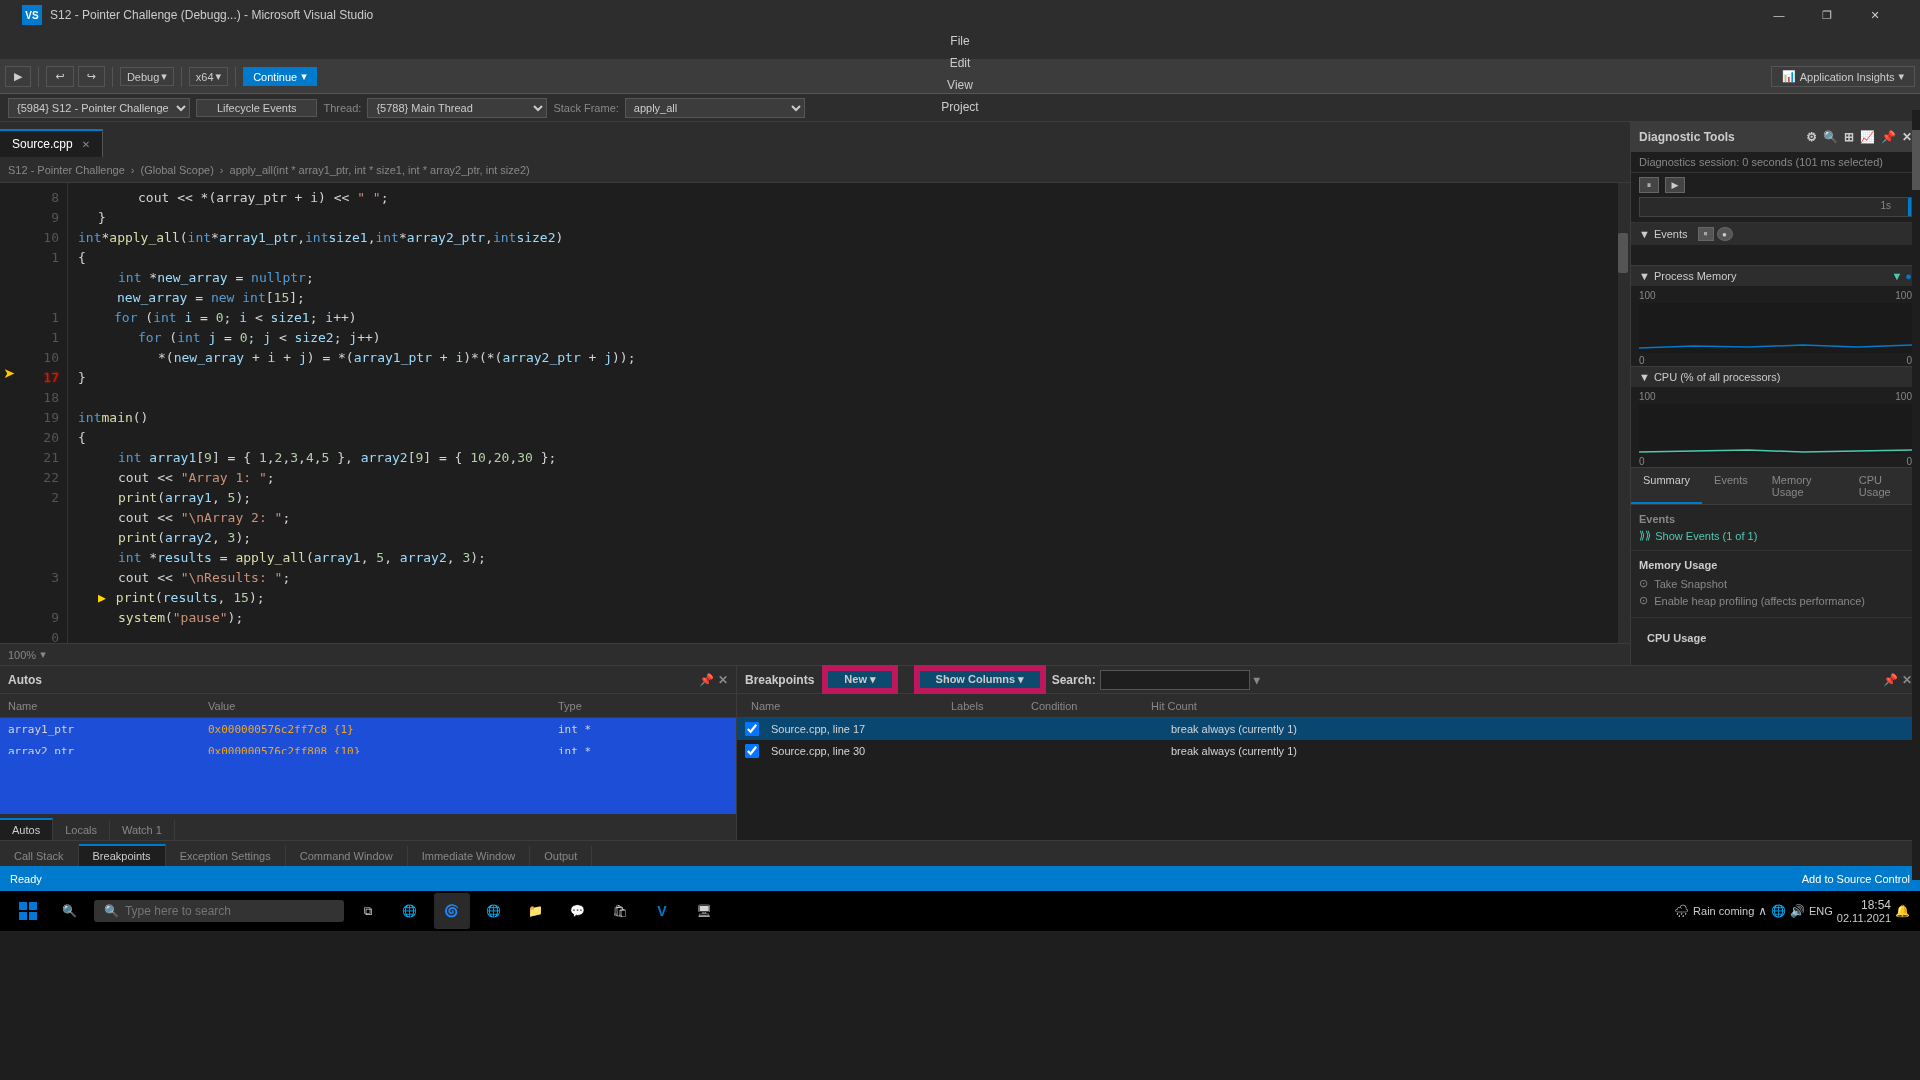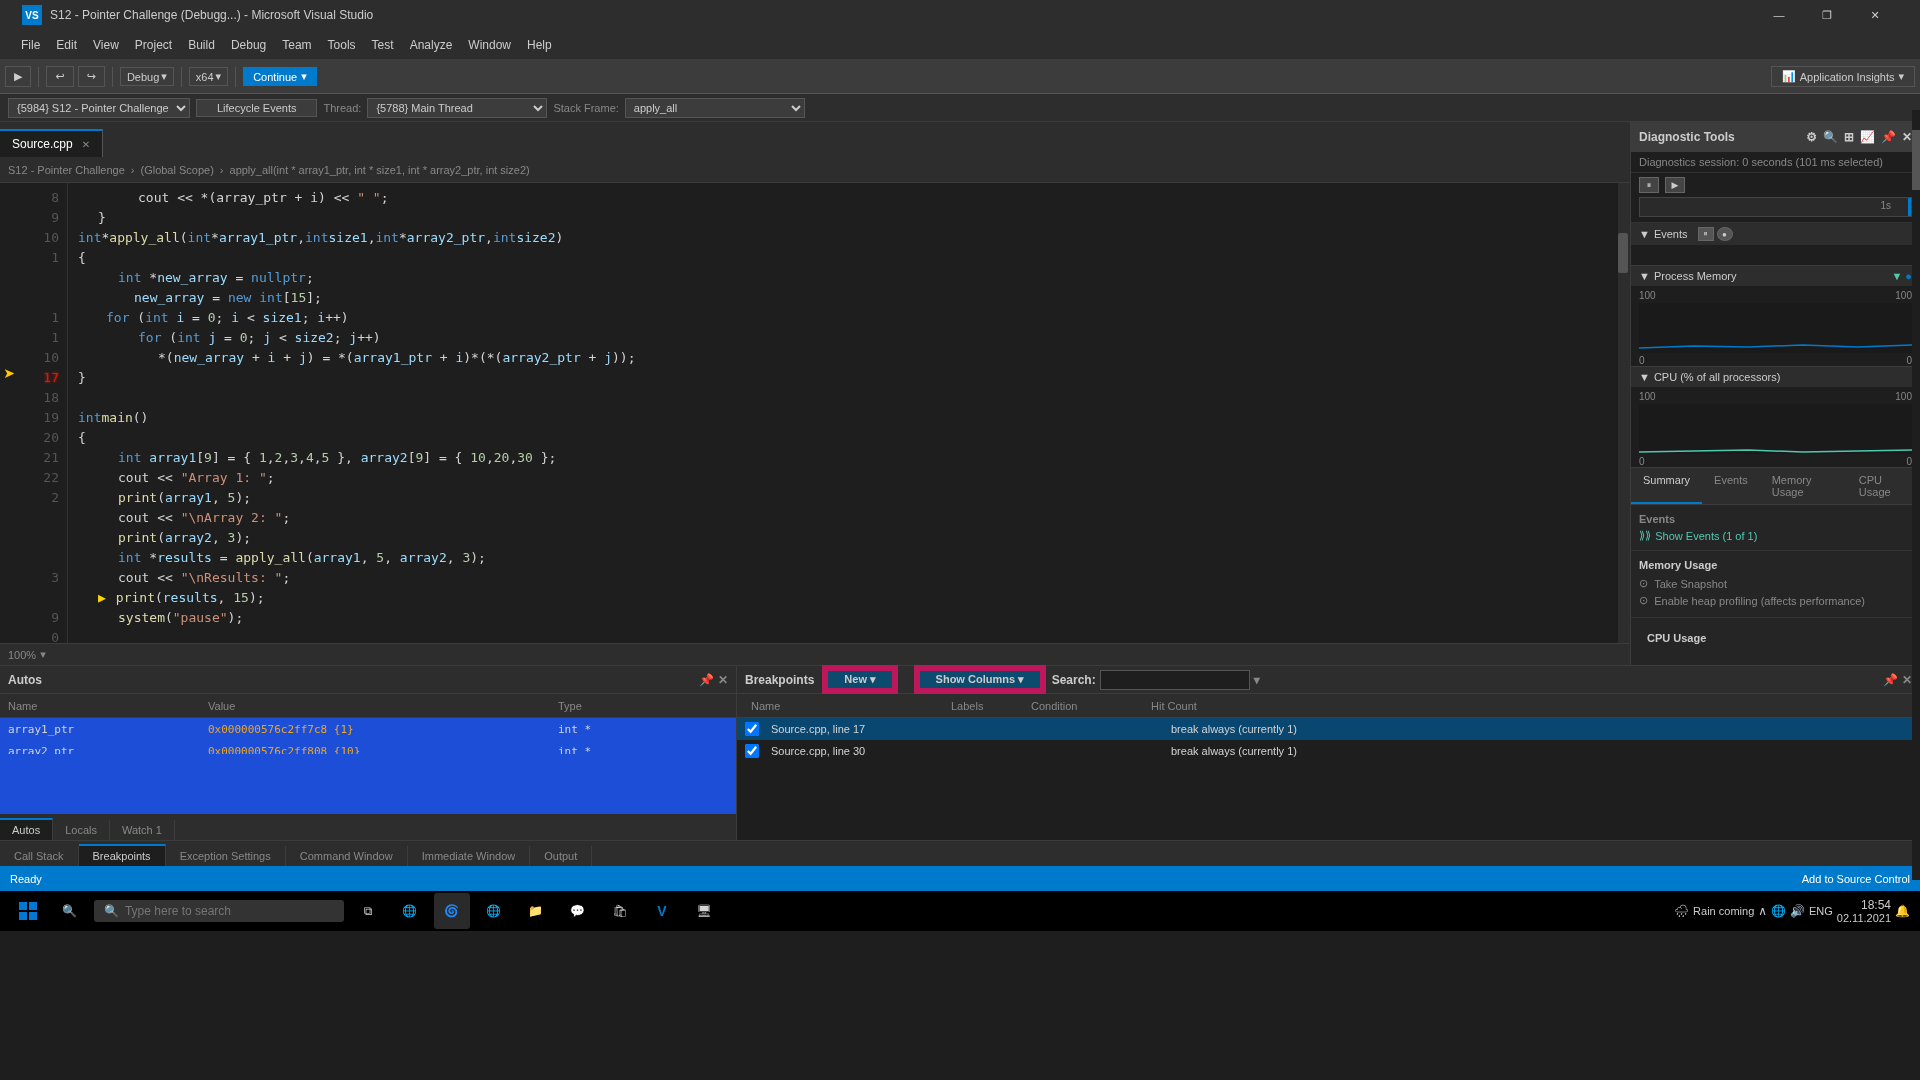--- a/index.html
+++ b/index.html
@@ -5,21 +5,21 @@
     * { margin: 0; padding: 0; box-sizing: border-box; }
     body { width: 1920px; height: 1080px; overflow: hidden; font-family: 'Segoe UI', Tahoma, Geneva, Verdana, sans-serif; font-size: 12px; background: #1e1e1e; color: #d4d4d4; }
     
     
     #title-bar { height: 30px; background: #2d2d2d; display: flex; align-items: center; padding: 0 22px; color: #cccccc; font-size: 12px; }
     #title-bar .app-icon { width: 20px; height: 20px; background: #007acc; margin-right: 8px; display: flex; align-items: center; justify-content: center; color: white; font-weight: bold; font-size: 10px; }
     #title-bar .window-controls { display: flex; gap: 2px; margin-left: auto; }
     #title-bar .win-btn { width: 46px; height: 30px; display: flex; align-items: center; justify-content: center; cursor: pointer; font-size: 11px; color: #cccccc; }
     
     
-    #menu-bar { height: 30px; background: #2d2d2d; display: flex; align-items: center; padding: 0 13px; border-bottom: 1px solid #3c3c3c; }
+    #menu-bar { height: 30px; background: #2d2d2d; display: flex; align-items: center; padding: 0 20px; border-bottom: 1px solid #3c3c3c; flex-direction: column; }
     .menu-item { padding: 4px 8px; cursor: pointer; color: #cccccc; font-size: 12px; }
     
     
     #toolbar { height: 34px; background: #3c3c3c; display: flex; align-items: center; padding: 0 5px; gap: 4px; border-bottom: 1px solid #555; }
     .toolbar-btn { padding: 3px 8px; background: #3c3c3c; border: 1px solid #555; color: #cccccc; cursor: pointer; font-size: 11px; display: flex; align-items: center; gap: 3px; }
     .toolbar-sep { width: 1px; height: 20px; background: #555; margin: 0 3px; }
     .toolbar-dropdown { display: flex; align-items: center; gap: 2px; padding: 2px 6px; background: #3c3c3c; border: 1px solid #555; color: #cccccc; cursor: pointer; font-size: 11px; }
     
     
     #debug-bar { height: 28px; background: #2d2d2d; display: flex; align-items: center; padding: 0 8px; gap: 6px; border-bottom: 1px solid #3c3c3c; font-size: 11px; color: #cccccc; }
@@ -273,24 +273,24 @@
             <span style="margin-left:20px;color:#d4d4d4">}</span>
           </div>
         <div class="code-line"><span class="kw">int</span> *<span class="func">apply_all</span>(<span class="kw">int</span> *<span class="var">array1_ptr</span>, <span class="kw">int</span> <span class="var">size1</span>, <span class="kw">int</span> *<span class="var">array2_ptr</span>, <span class="kw">int</span> <span class="var">size2</span>)</div>
         <div class="code-line">
             <span style="color:#d4d4d4">{</span>
           </div>
         <div class="code-line">
             <span style="margin-left:40px;color:#d4d4d4"><span class="kw">int</span> *<span class="var">new_array</span> = <span class="kw">nullptr</span>;</span>
           </div>
         <div class="code-line">
-            <span style="margin-left:56px;color:#d4d4d4"><span class="var">new_array</span> = <span class="kw">new</span> <span class="kw">int</span>[<span class="num">15</span>];</span>
-          </div>
-        <div class="code-line">
-            <span style="margin-left:28px;color:#d4d4d4"><span class="kw">for</span> (<span class="kw">int</span> <span class="var">i</span> = <span class="num">0</span>; <span class="var">i</span> &lt; <span class="var">size1</span>; <span class="var">i</span>++)</span>
+            <span style="margin-left:39px;color:#d4d4d4"><span class="var">new_array</span> = <span class="kw">new</span> <span class="kw">int</span>[<span class="num">15</span>];</span>
+          </div>
+        <div class="code-line">
+            <span style="margin-left:36px;color:#d4d4d4"><span class="kw">for</span> (<span class="kw">int</span> <span class="var">i</span> = <span class="num">0</span>; <span class="var">i</span> &lt; <span class="var">size1</span>; <span class="var">i</span>++)</span>
           </div>
         <div class="code-line">
             <span style="margin-left:60px;color:#d4d4d4"><span class="kw">for</span> (<span class="kw">int</span> <span class="var">j</span> = <span class="num">0</span>; <span class="var">j</span> &lt; <span class="var">size2</span>; <span class="var">j</span>++)</span>
           </div>
         <div class="code-line">
             <span style="margin-left:80px;color:#d4d4d4">*(<span class="var">new_array</span> + <span class="var">i</span> + <span class="var">j</span>) = *(<span class="var">array1_ptr</span> + <span class="var">i</span>)*(*(<span class="var">array2_ptr</span> + <span class="var">j</span>));</span>
           </div>
         <div class="code-line">
             <span style="color:#d4d4d4">}</span>
           </div>

